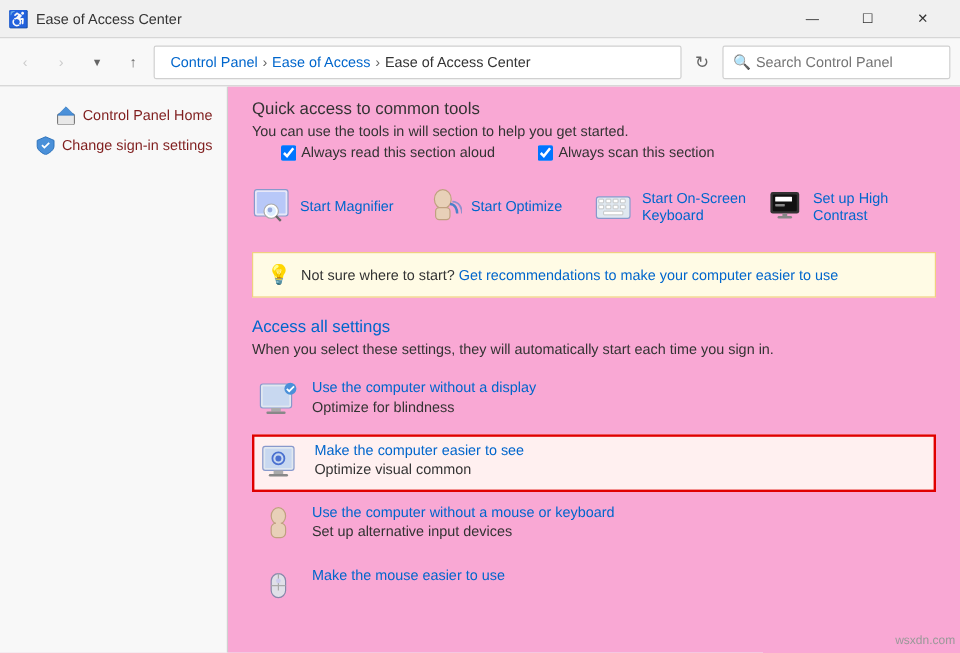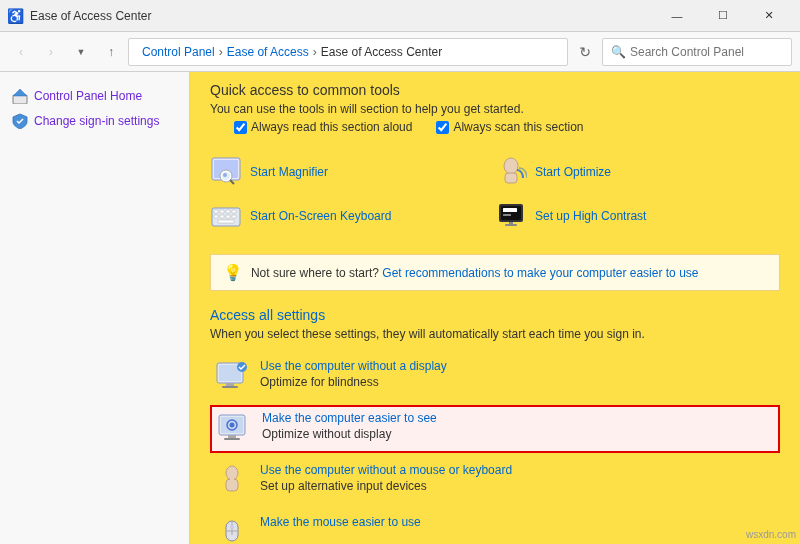--- a/index.html
+++ b/index.html
@@ -145,39 +145,40 @@
       width: 190px;
       background: #f8f8f8;
       border-right: 1px solid #d0d0d0;
       padding: 12px 0;
       flex-shrink: 0;
     }
     .sidebar-link {
       display: flex;
       align-items: center;
       padding: 4px 12px;
-      color: #6d28d9;
+      color: #7f1d1d;
       cursor: pointer;
       font-size: 12px;
       line-height: 1.4;
       gap: 6px;
+      justify-content: flex-end;
     }
     .sidebar-icon {
       width: 16px;
       height: 16px;
       flex-shrink: 0;
       display: flex;
       align-items: center;
       justify-content: center;
     }
 
     
     .content-area {
       flex: 1;
-      background: #fde047;
+      background: #f9a8d4;
       overflow-y: auto;
       position: relative;
     }
     .content-inner {
       padding: 0 0 20px 0;
     }
 
     
     .quick-access-header {
       padding: 10px 20px 4px 20px;
@@ -193,41 +194,41 @@
       color: #333;
       margin-bottom: 4px;
     }
     .quick-access-desc2 {
       font-size: 12px;
       color: #333;
       margin-bottom: 6px;
     }
     .checkboxes-row {
       display: flex;
-      gap: 24px;
+      gap: 36px;
       margin-bottom: 12px;
       padding-left: 24px;
     }
     .checkbox-item {
       display: flex;
       align-items: center;
       gap: 4px;
       font-size: 12px;
       color: #333;
     }
     .checkbox-item input[type="checkbox"] {
       width: 13px;
       height: 13px;
       cursor: pointer;
     }
 
     
     .tools-grid {
       display: grid;
-      grid-template-columns: 1fr 1fr;
+      grid-template-columns: 1fr 1fr 1fr 1fr;
       gap: 0;
       padding: 0 20px;
       margin-bottom: 16px;
     }
     .tool-item {
       display: flex;
       align-items: center;
       gap: 8px;
       padding: 6px 0;
       color: #0066cc;
@@ -490,21 +491,21 @@
               <rect x="3" y="4" width="26" height="20" rx="2" fill="#e0e8f0" stroke="#8899cc" stroke-width="1"></rect>
               <rect x="5" y="6" width="22" height="16" fill="#c8d8f0"></rect>
               <rect x="12" y="24" width="8" height="3" fill="#aaa"></rect>
               <rect x="8" y="27" width="16" height="2" rx="1" fill="#888"></rect>
               <circle cx="16" cy="14" r="5" fill="none" stroke="#4a70d0" stroke-width="1.5"></circle>
               <circle cx="16" cy="14" r="2.5" fill="#4a70d0"></circle>
             </svg>
           </div>
           <div class="setting-text">
             <span class="setting-link">Make the computer easier to see</span>
-            <span class="setting-sublabel">Optimize without display</span>
+            <span class="setting-sublabel">Optimize visual common</span>
           </div>
         </div>
 
         <div class="setting-item">
           <div class="setting-icon">
             <svg width="36" height="36" viewBox="0 0 36 36">
               <ellipse cx="18" cy="10" rx="6" ry="7" fill="#e8d0b8" stroke="#c0a080" stroke-width="1"></ellipse>
               <rect x="12" y="16" width="12" height="12" rx="4" fill="#e8d0b8" stroke="#c0a080" stroke-width="1"></rect>
               <rect x="16" y="12" width="4" height="6" fill="#e8d0b8"></rect>
             </svg>

